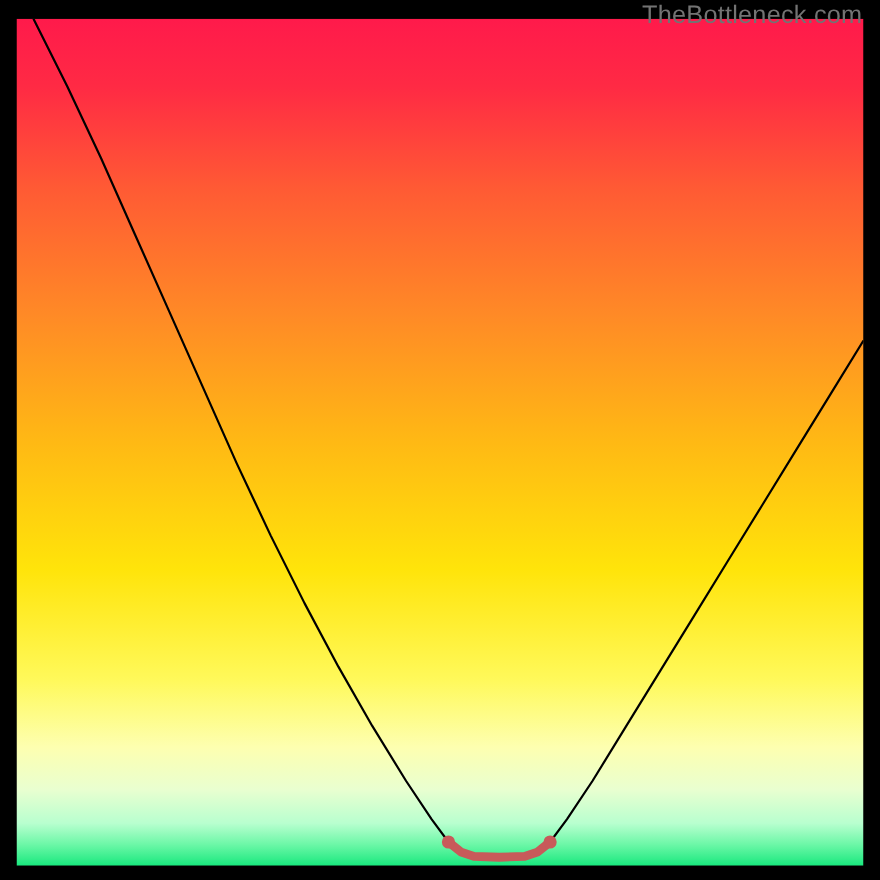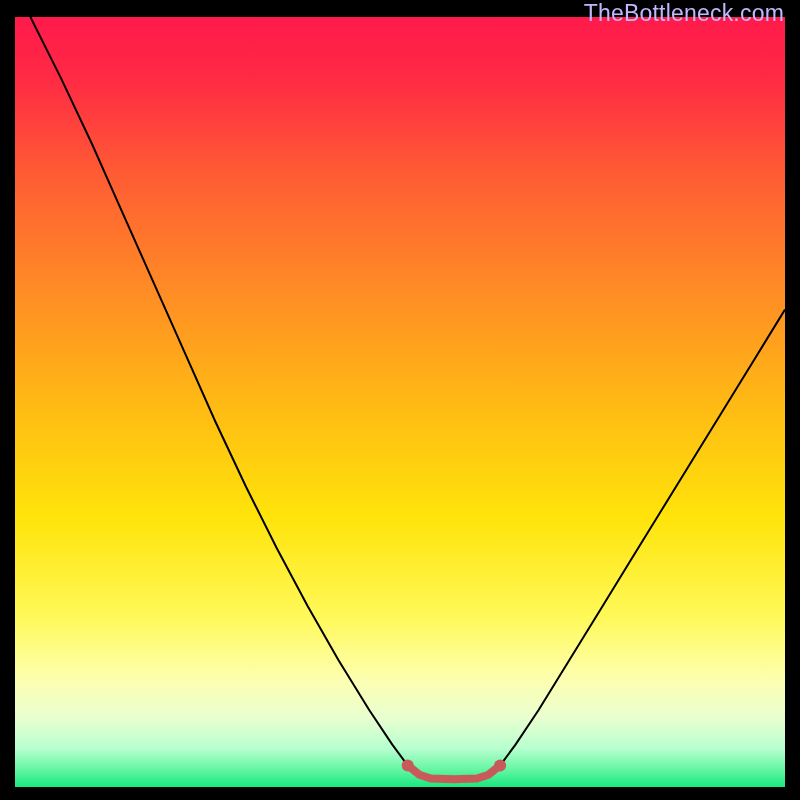--- a/index.html
+++ b/index.html
@@ -23,21 +23,21 @@
     position: absolute;
     left: 15px;
     top: 17px;
     width: 770px;
     height: 770px;
   }
   .watermark {
     position: absolute;
     top: 0px;
     right: 16px;
-    color: #c4b5fd;
+    color: #737373;
     font-size: 23px;
     font-weight: 500;
     letter-spacing: 0.2px;
     text-align: right;
   }
   svg {
     display: block;
   }
 </style>
 </head>

